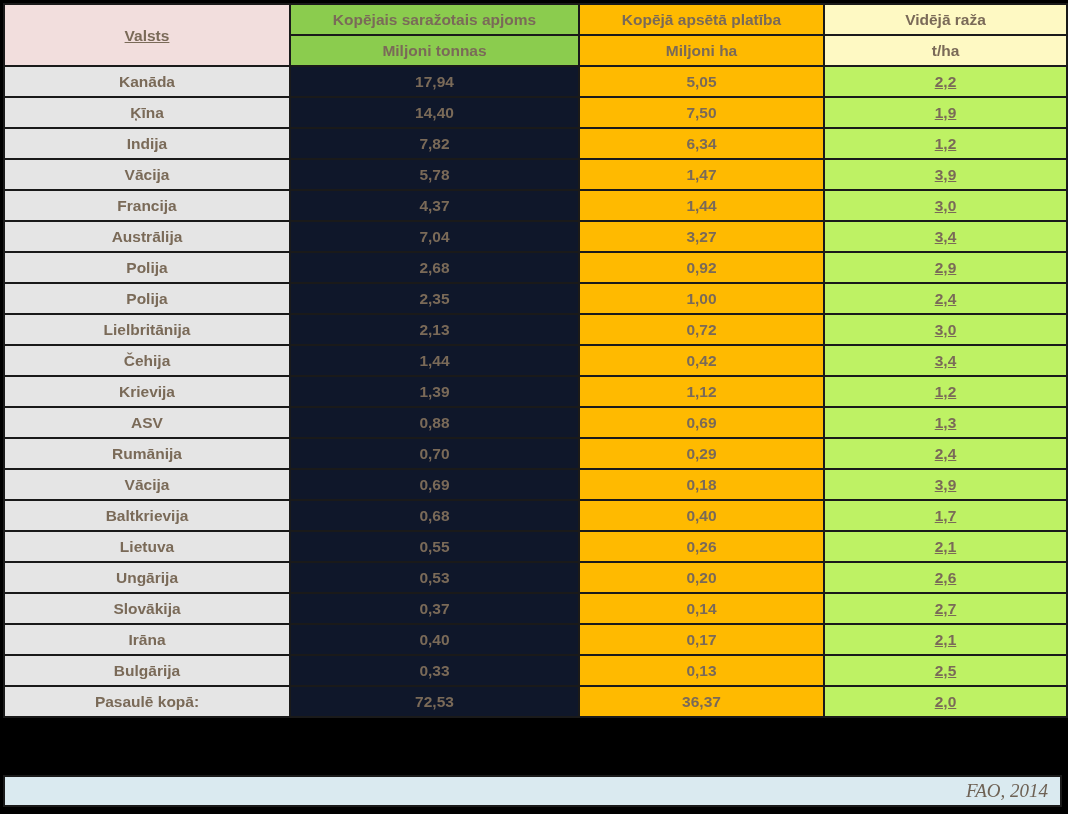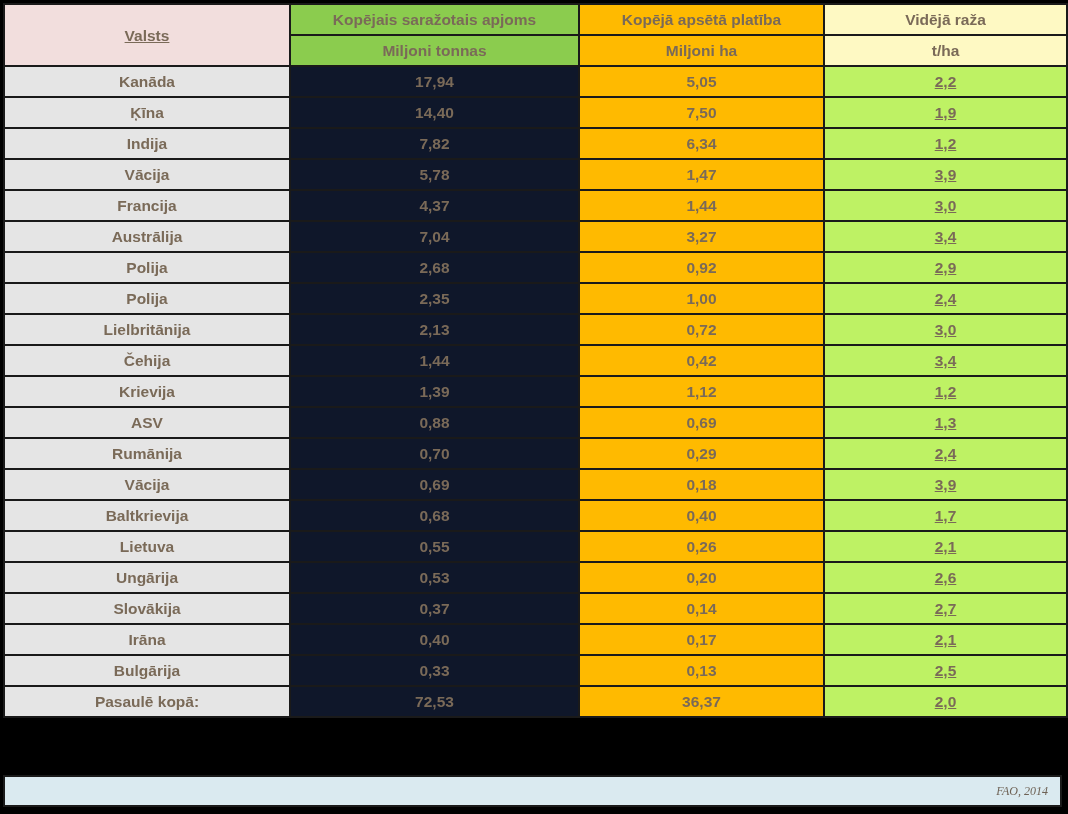--- a/index.html
+++ b/index.html
@@ -106,21 +106,21 @@
     border: 2px solid #1a1a1a;
     box-sizing: border-box;
   }
   .footer .credit {
     position: absolute;
     right: 12px;
     top: 0;
     height: 28px;
     line-height: 28px;
     font-style: italic;
-    font-size: 12px;
+    font-size: 19px;
     color: #6e6255;
     font-family: "Liberation Serif", serif;
   }
 </style>
 </head>
 <body>
 
 <div class="sheet">
 
   <table class="grid">

